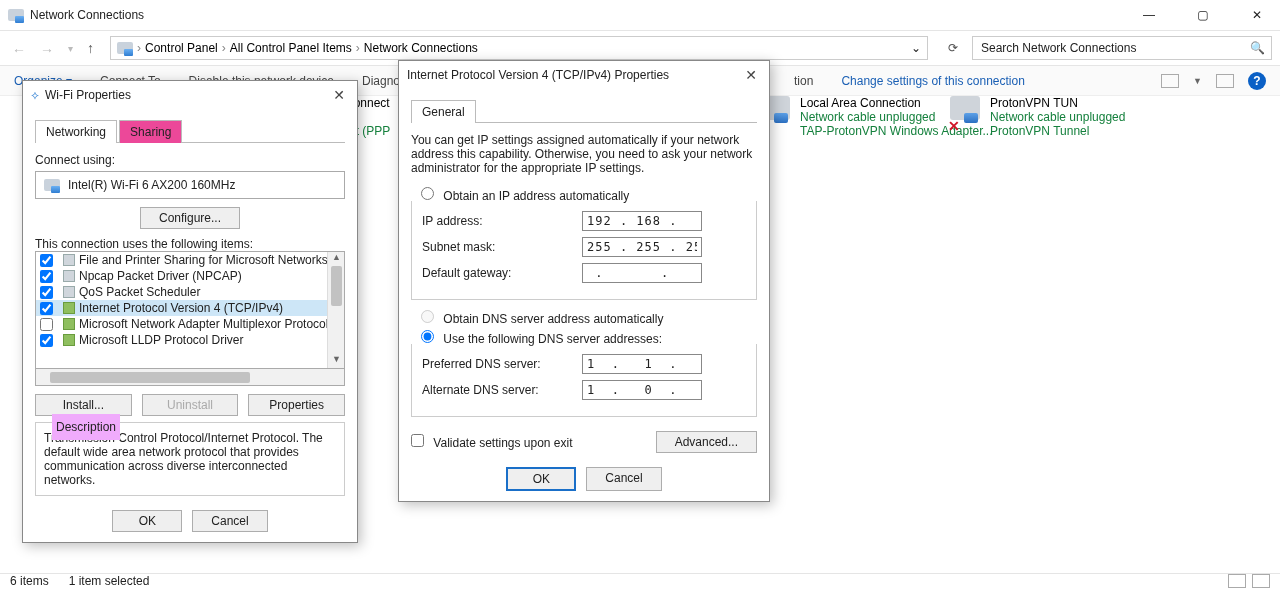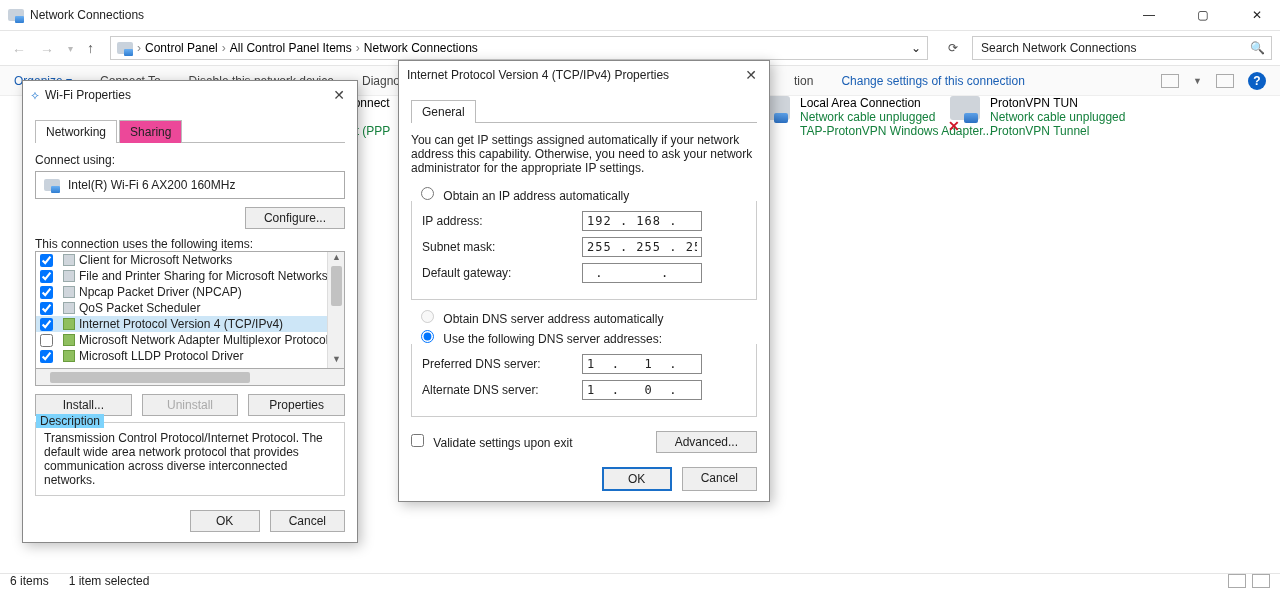--- a/index.html
+++ b/index.html
@@ -43,34 +43,34 @@
 .tabs{display:flex;border-bottom:1px solid #bbb;margin-bottom:10px}
 .tab{padding:4px 10px;border:1px solid #bbb;border-bottom:none;background:#fff;position:relative;top:1px;margin-right:2px}
 .tab.inactive{background:#ec4899}
 .grpbox{border:1px solid #ccc;padding:10px;margin-top:8px;position:relative}
 .field{display:flex;align-items:center;margin:6px 0}
 .field label{flex:0 0 160px}
 .ipinput{width:120px;border:1px solid #888;padding:2px 4px;text-align:center;font-family:Consolas,monospace;letter-spacing:1px}
 input[type=radio],input[type=checkbox]{margin-right:6px}
 .btn{background:#efefef;border:1px solid #adadad;padding:3px 18px;min-width:70px;text-align:center;cursor:default}
 .btn.primary{border:2px solid #1a6fc8}
-.btnrow{display:flex;justify-content:flex-end;gap:10px;margin-top:14px}
+.btnrow{display:flex;justify-content:center;gap:10px;margin-top:14px}
 .listbox{border:1px solid #aaa;height:118px;overflow:hidden;position:relative}
 .listbox .scroll{position:absolute;right:0;top:0;bottom:0;width:17px;background:#f1f1f1;border-left:1px solid #ddd}
 .listbox .scroll:before{content:"";position:absolute;left:3px;top:14px;width:11px;height:40px;background:#c2c2c2;border-radius:2px}
 .listbox .scroll .arr{position:absolute;left:0;width:17px;height:14px;text-align:center;color:#666;font-size:9px;background:#f1f1f1}
 .listbox .item{display:flex;align-items:center;padding:1px 4px;gap:4px}
 .listbox .item.sel{background:#cde6f7}
 .proto{width:12px;height:12px;display:inline-block;background:#8fbf5f;border:1px solid #6a9c3e}
 .proto.net{background:#d0d6dc;border-color:#9aa}
 .hscroll{height:17px;border:1px solid #aaa;border-top:none;background:#f1f1f1;position:relative}
 .hscroll:before{content:"";position:absolute;left:14px;top:3px;width:200px;height:11px;background:#c2c2c2;border-radius:2px}
 .adapterbox{border:1px solid #aaa;padding:5px 8px;display:flex;align-items:center;gap:8px;margin:4px 0 8px}
 .desc{border:1px solid #ccc;padding:8px;position:relative;margin-top:6px}
-.desc>.lbl{position:absolute;top:-9px;left:0;background:#7dd3fc;padding:0 4px}
+.desc>.lbl{position:absolute;top:-9px;left:16px;background:#f0abfc;padding:6px 4px}
 .nc-icon{display:inline-block;width:16px;height:16px;position:relative}
 .nc-icon:before{content:"";position:absolute;left:0;top:2px;width:16px;height:12px;background:#c9d2dc;border-radius:2px}
 .nc-icon:after{content:"";position:absolute;right:0;bottom:0;width:9px;height:7px;background:linear-gradient(#6bb0f3,#2f7dd1);border-radius:1px}
 </style>
 </head>
 <body>
 
 <div class="titlebar">
   <span class="nc-icon"></span>
   <span class="title">Network Connections</span>
@@ -179,25 +179,20 @@
     </div>
     <div class="btnrow" style="margin-top:0">
         <span class="btn">Configure...</span>
       </div>
     <div style="margin-top:8px">This connection uses the following items:</div>
     <div class="listbox">
       <div id="wifi-items">
           <div class="item">
             <input type="checkbox" checked="" style="">
             <span class="proto net"></span>
-            <span>Client for Microsoft Networks</span>
-          </div>
-          <div class="item">
-            <input type="checkbox" checked="" style="">
-            <span class="proto net"></span>
             <span>File and Printer Sharing for Microsoft Networks</span>
           </div>
           <div class="item">
             <input type="checkbox" checked="" style="">
             <span class="proto net"></span>
             <span>Npcap Packet Driver (NPCAP)</span>
           </div>
           <div class="item">
             <input type="checkbox" checked="" style="">
             <span class="proto net"></span>

